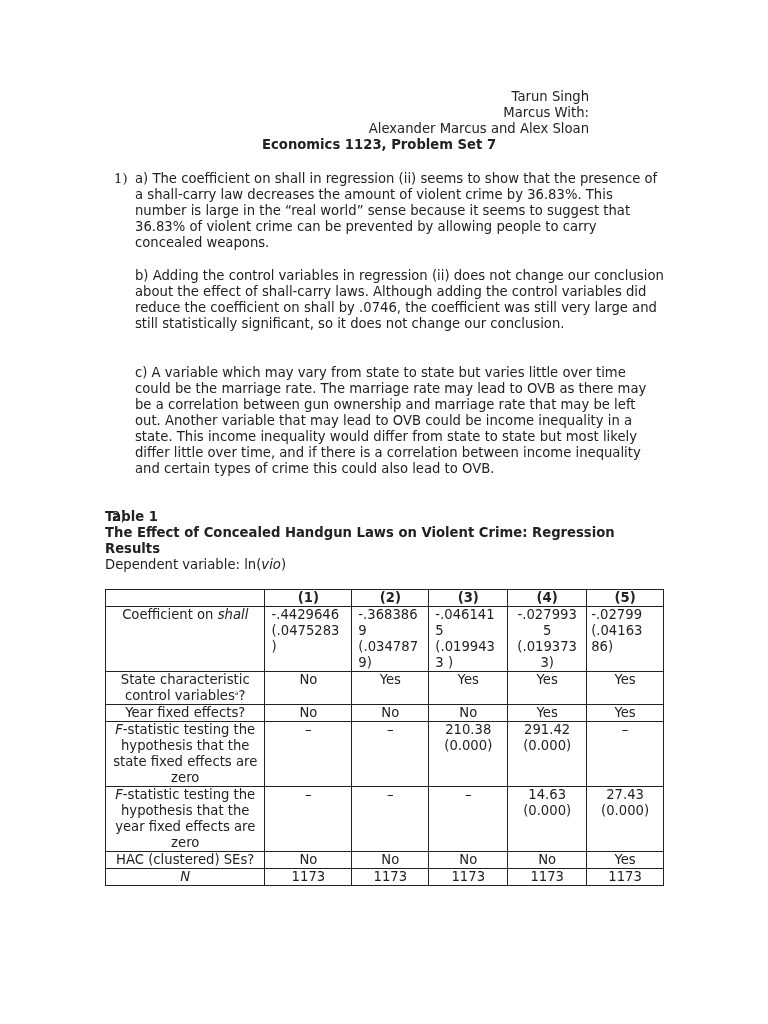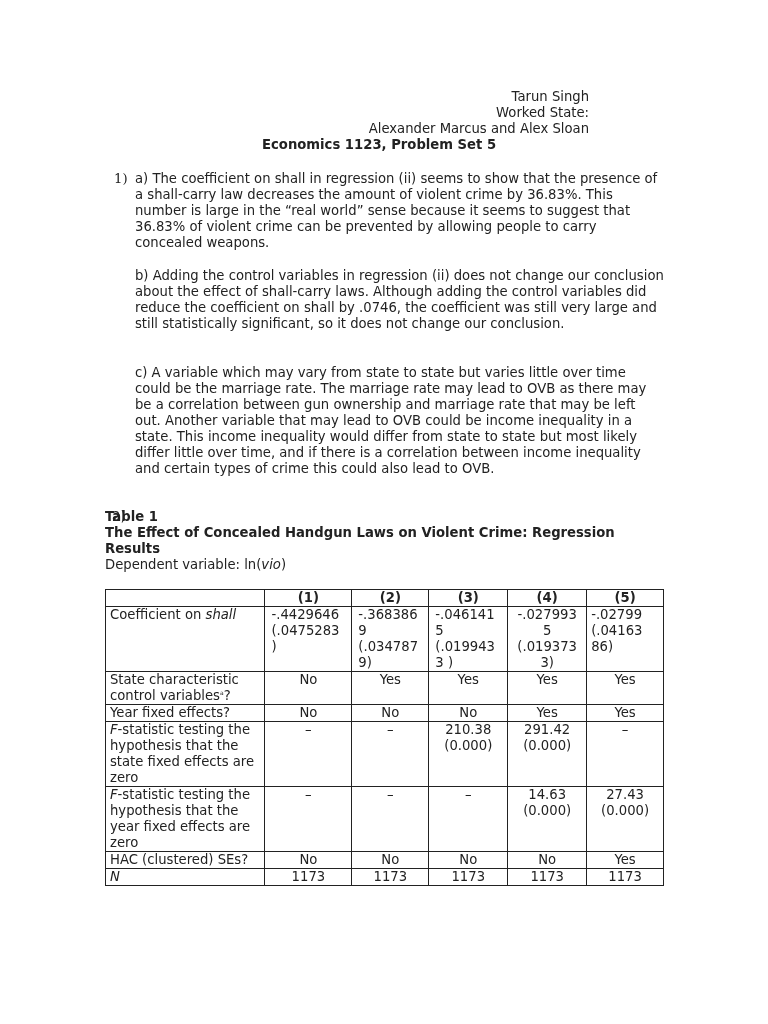--- a/index.html
+++ b/index.html
@@ -18,37 +18,37 @@
   .table-caption { position: absolute; left: 105px; width: 560px; top: 509px; text-align: left; line-height: 16px; }
   .table-caption .bold { font-weight: bold; }
   table.reg {
     position: absolute; left: 105px; top: 589px; width: 559px;
     border-collapse: collapse; font-size: 13.2px; line-height: 16px;
   }
   table.reg td, table.reg th {
     border: 1.5px solid #222222; padding: 0 4px; vertical-align: top;
   }
   table.reg th { font-weight: bold; text-align: center; height: 15px; }
-  table.reg td.lbl { text-align: left; width: 151px; margin-left: 24px; }
+  table.reg td.lbl { text-align: center; width: 151px; margin-left: 24px; }
   table.reg td.val { text-align: center; }
   table.reg col.c0 { width: 160px; }
   .ital { font-style: italic; }
   sup.note { font-size: 6px; vertical-align: super; line-height: 0; }
 </style>
 </head>
 <body>
 
 <div class="page">
 
   <div class="header-block">
     <div>Tarun Singh</div>
-    <div>Worked State:</div>
+    <div>Marcus With:</div>
     <div>Alexander Marcus and Alex Sloan</div>
   </div>
-  <div class="doc-title">Economics 1123, Problem Set 5</div>
+  <div class="doc-title">Economics 1123, Problem Set 7</div>
 
   <div class="q-num">1)</div>
   <div class="para" style="top:171px;">
     <p>a) The coefficient on shall in regression (ii) seems to show that the presence of a shall-carry law decreases the amount of violent crime by 36.83%. This number is large in the “real world” sense because it seems to suggest that 36.83% of violent crime can be prevented by allowing people to carry concealed weapons.</p>
   </div>
   <div class="para" style="top:268px;">
     <p>b) Adding the control variables in regression (ii) does not change our conclusion about the effect of shall-carry laws. Although adding the control variables did reduce the coefficient on shall by .0746, the coefficient was still very large and still statistically significant, so it does not change our conclusion.</p>
   </div>
   <div class="para" style="top:365px;">
     <p>c) A variable which may vary from state to state but varies little over time could be the marriage rate. The marriage rate may lead to OVB as there may be a correlation between gun ownership and marriage rate that may be left out. Another variable that may lead to OVB could be income inequality in a state. This income inequality would differ from state to state but most likely differ little over time, and if there is a correlation between income inequality and certain types of crime this could also lead to OVB.</p>

